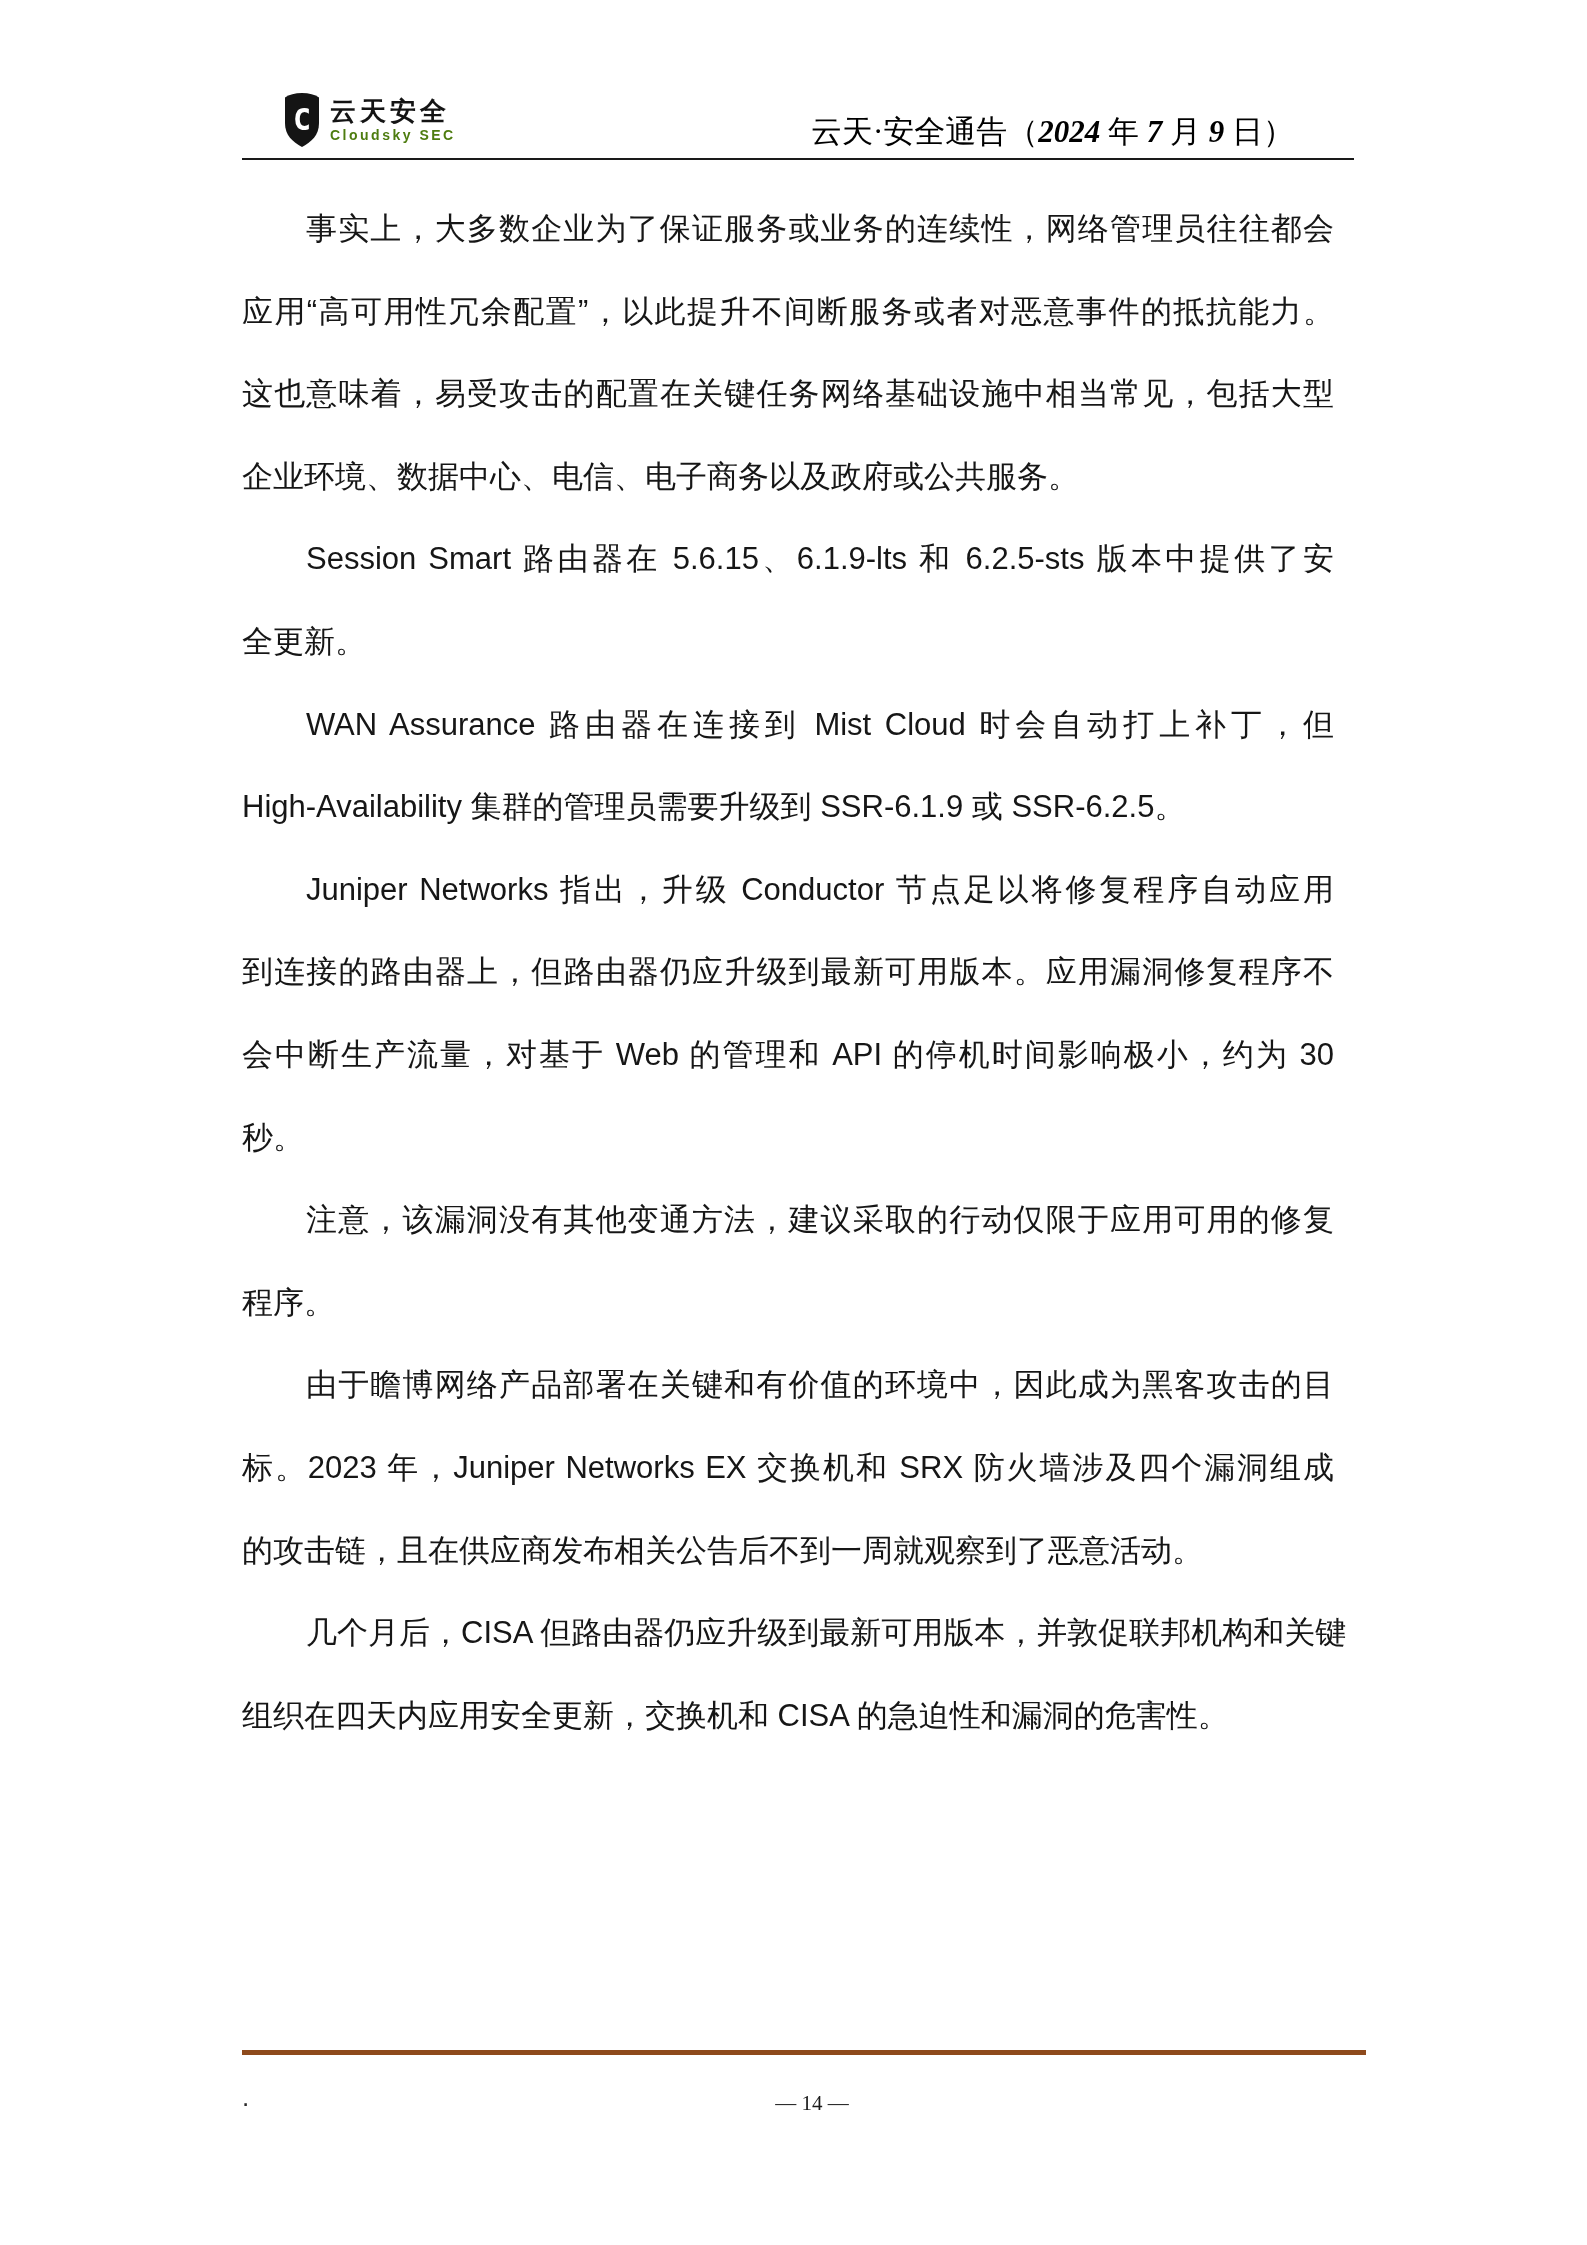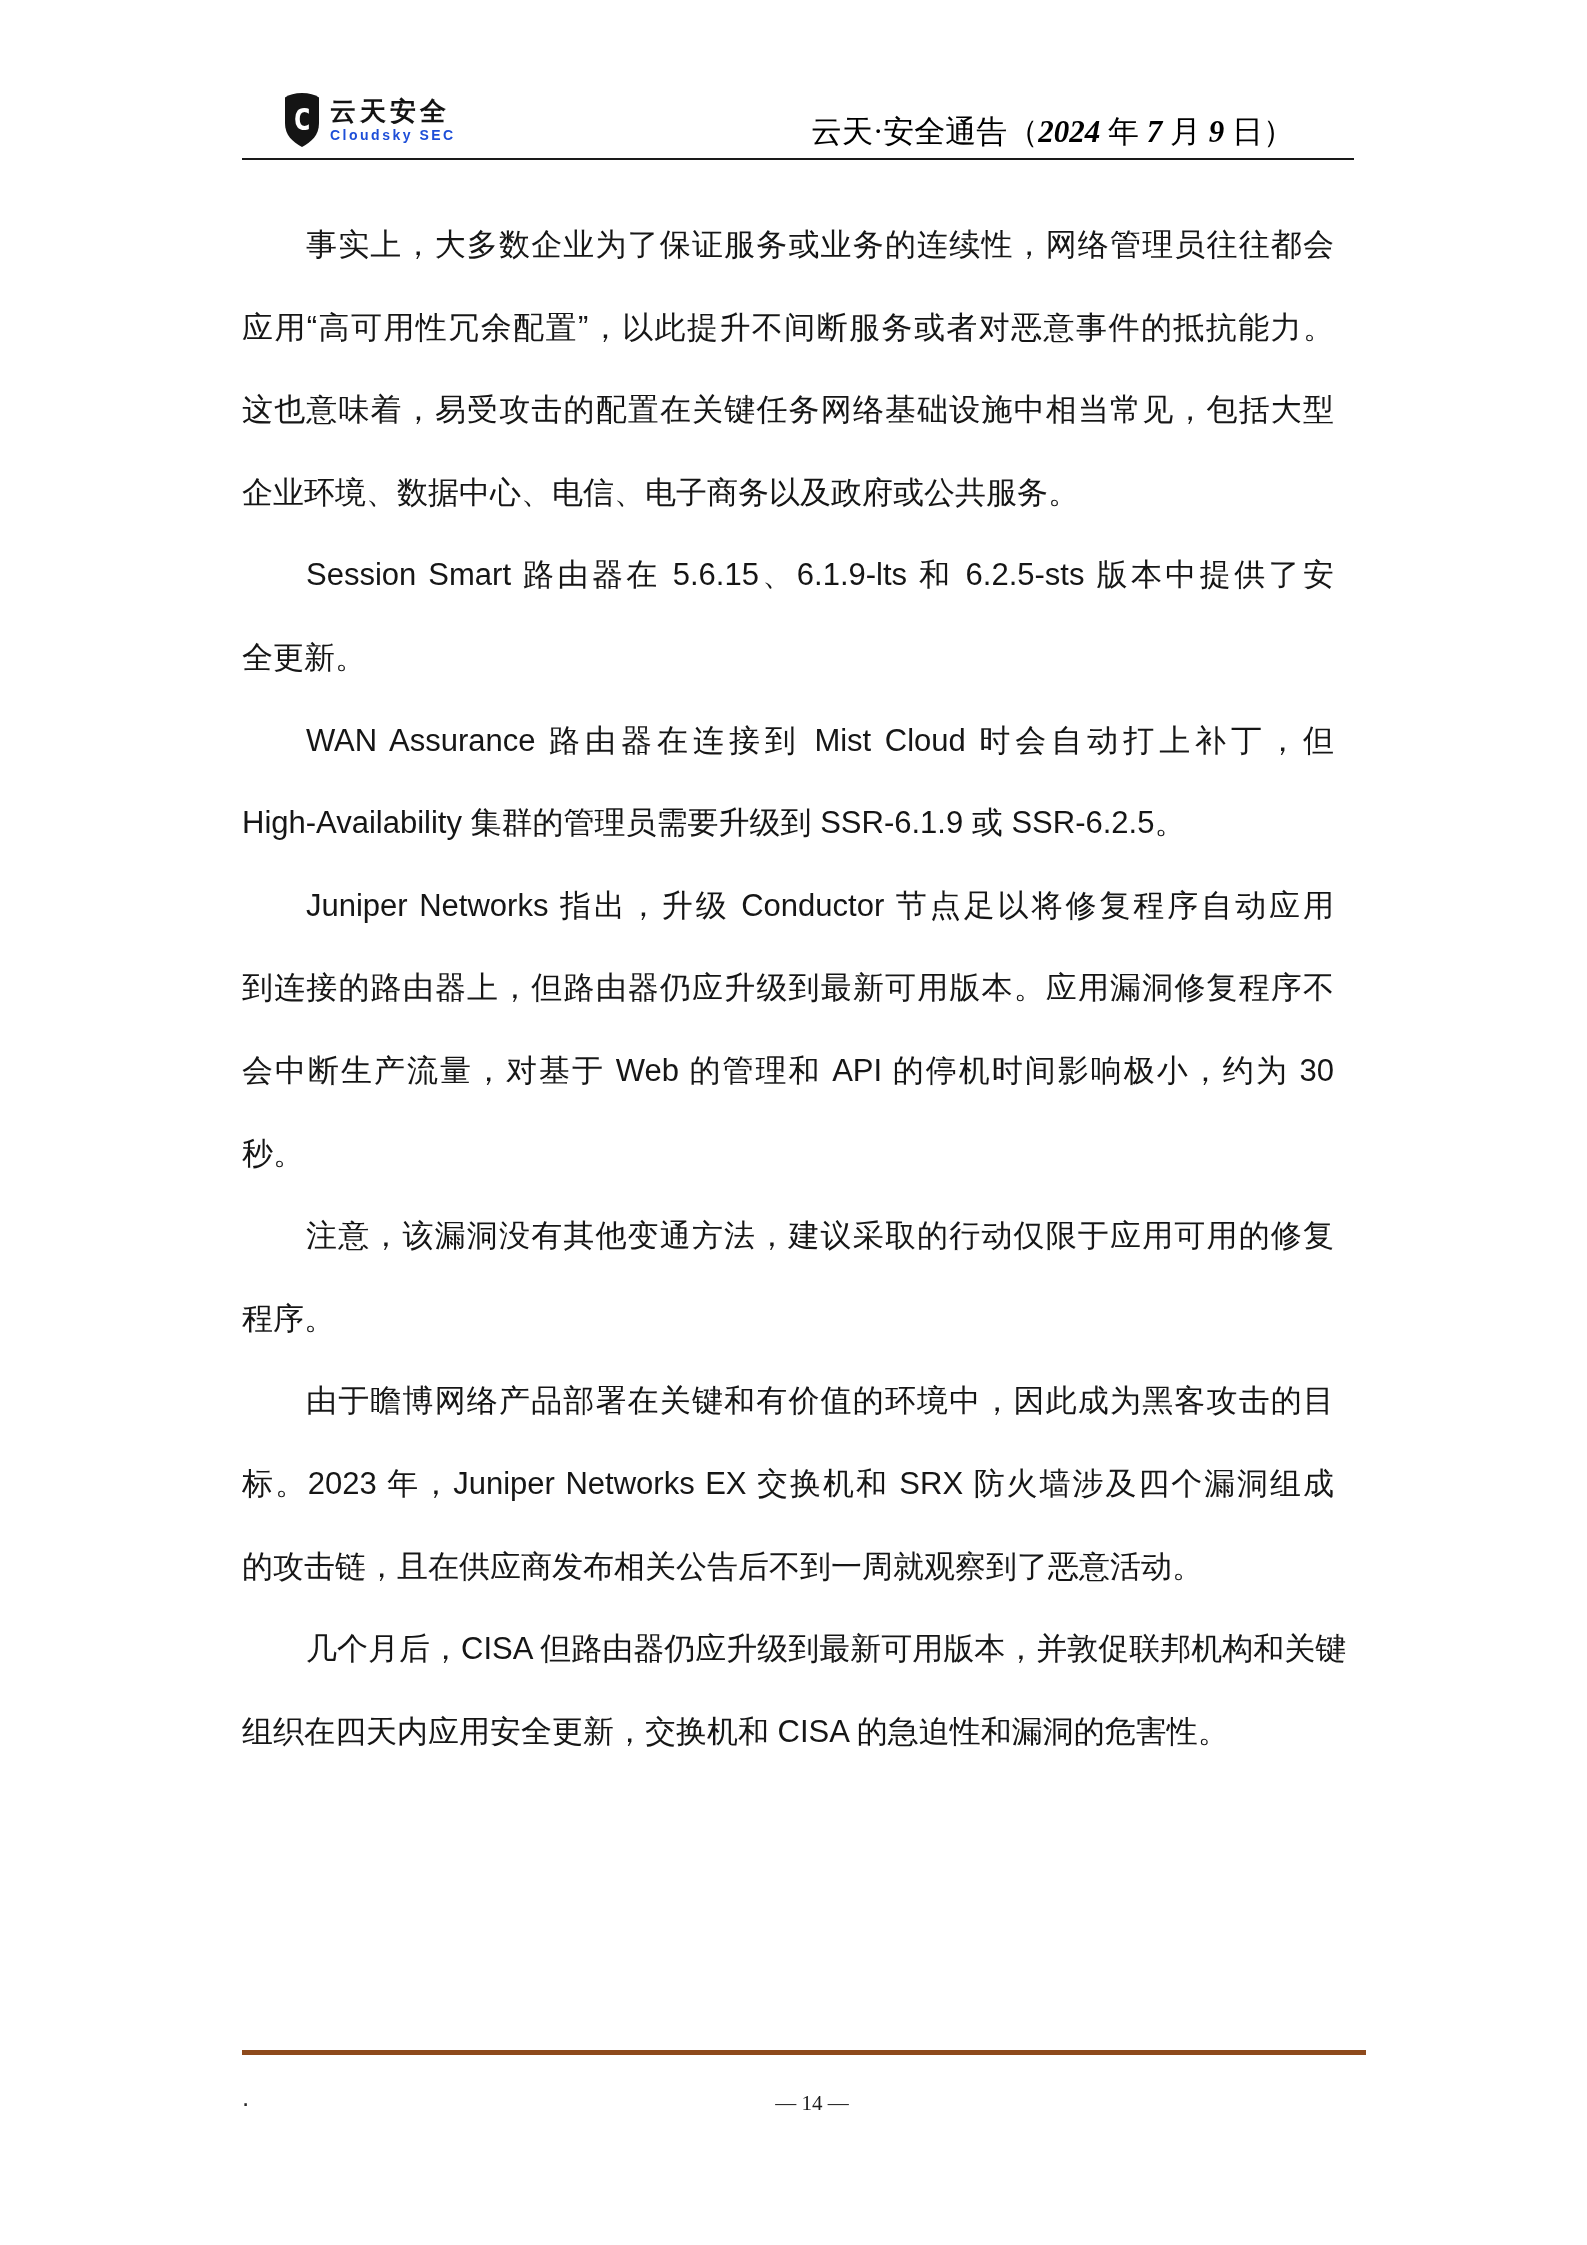--- a/index.html
+++ b/index.html
@@ -29,21 +29,21 @@
     font-weight: bold;
     letter-spacing: 4px;
     color: #141414;
     line-height: 28px;
     white-space: nowrap;
   }
   .logo-en {
     font-size: 14px;
     font-weight: bold;
     letter-spacing: 2.5px;
-    color: #1d4ed8;
+    color: #4d7c0f;
     line-height: 17px;
     margin-top: 2px;
     white-space: nowrap;
   }
   .header-title {
     position: absolute;
     right: 293px;
     top: 112px;
     font-family: "Liberation Serif", "DejaVu Serif", serif;
     font-size: 31px;
@@ -58,21 +58,21 @@
     top: 158px;
     width: 1112px;
     height: 2px;
     background: #1a1a1a;
   }
 
   
   .body-text {
     position: absolute;
     left: 242px;
-    top: 204px;
+    top: 188px;
     width: 1092px;
     font-size: 31px;
     color: #161616;
   }
   .body-text .line {
     line-height: 82.6px;
     height: 82.6px;
     text-align: justify;
     text-align-last: justify;
     white-space: nowrap;

